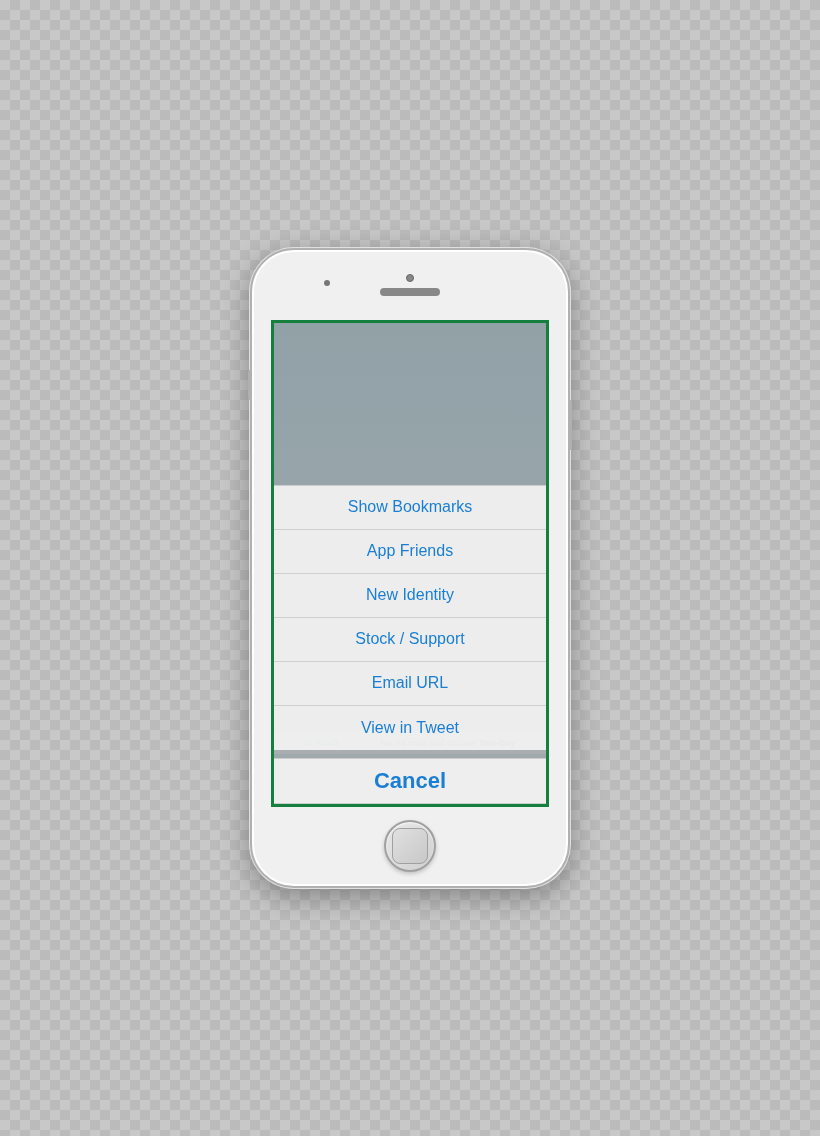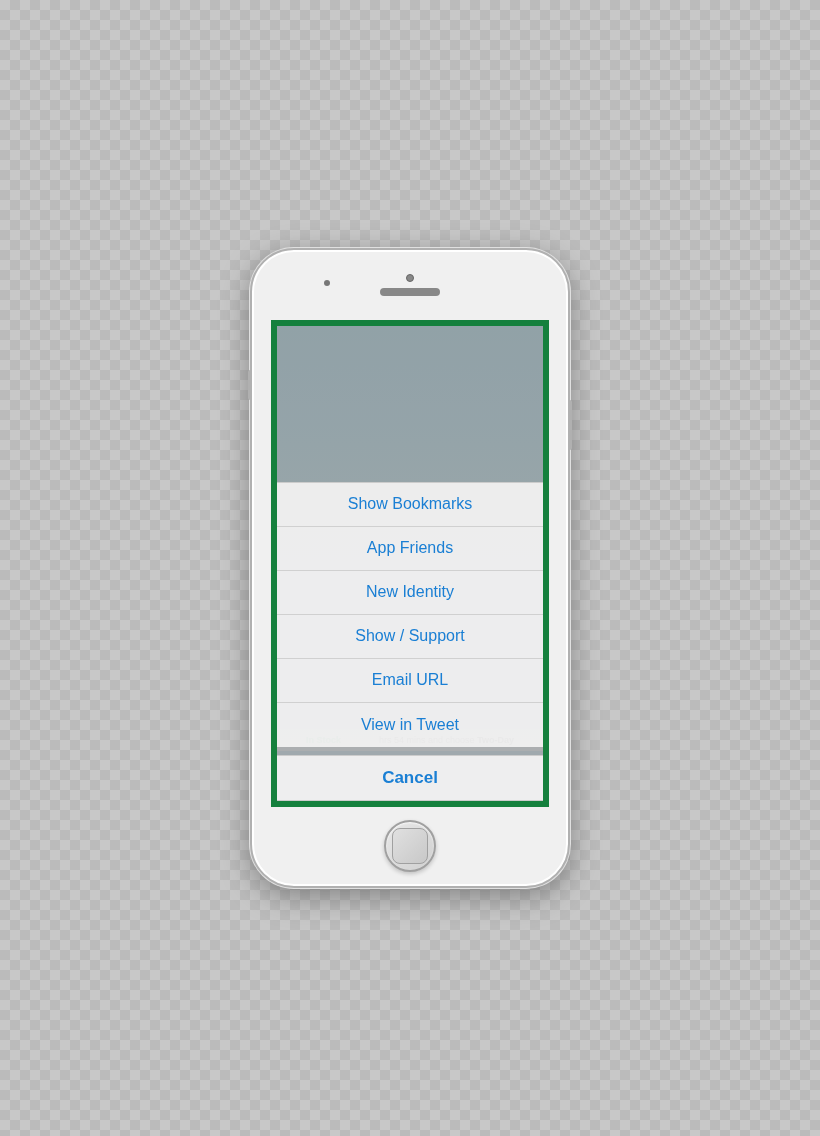--- a/index.html
+++ b/index.html
@@ -67,21 +67,21 @@
       top: 30px;
     }
 
     
     .screen {
       width: 278px;
       height: 490px;
       background: #e8e8e8;
       overflow: hidden;
       position: relative;
-      border: 6px solid #15803d;
+      border: 3px solid #15803d;
       padding-left: 34px;
     }
 
     
     .status-bar {
       width: 100%;
       height: 22px;
       background: #5a8fc7;
       display: flex;
       align-items: center;
@@ -233,21 +233,21 @@
       border: none;
       background: transparent;
       cursor: pointer;
       display: flex;
       align-items: center;
       justify-content: center;
     }
 
     .cancel-text {
       color: #1a7fd4;
-      font-size: 17px;
+      font-size: 22px;
       font-weight: 600;
       text-align: center;
     }
 
     
     .phone-bottom {
       width: 100%;
       height: 80px;
       display: flex;
       align-items: center;
@@ -361,21 +361,21 @@
             <span class="menu-item-text">App Friends</span>
           </button>
 
           <button class="menu-item">
             <span class="menu-item-text">New Identity</span>
           </button>
 
 
 
           <button class="menu-item">
-            <span class="menu-item-text">Show / Support</span>
+            <span class="menu-item-text">Stock / Support</span>
           </button>
 
 
           <button class="menu-item">
             <span class="menu-item-text">Email URL</span>
           </button>
 
           <button class="menu-item">
             <span class="menu-item-text">View in Tweet</span>
           </button>

